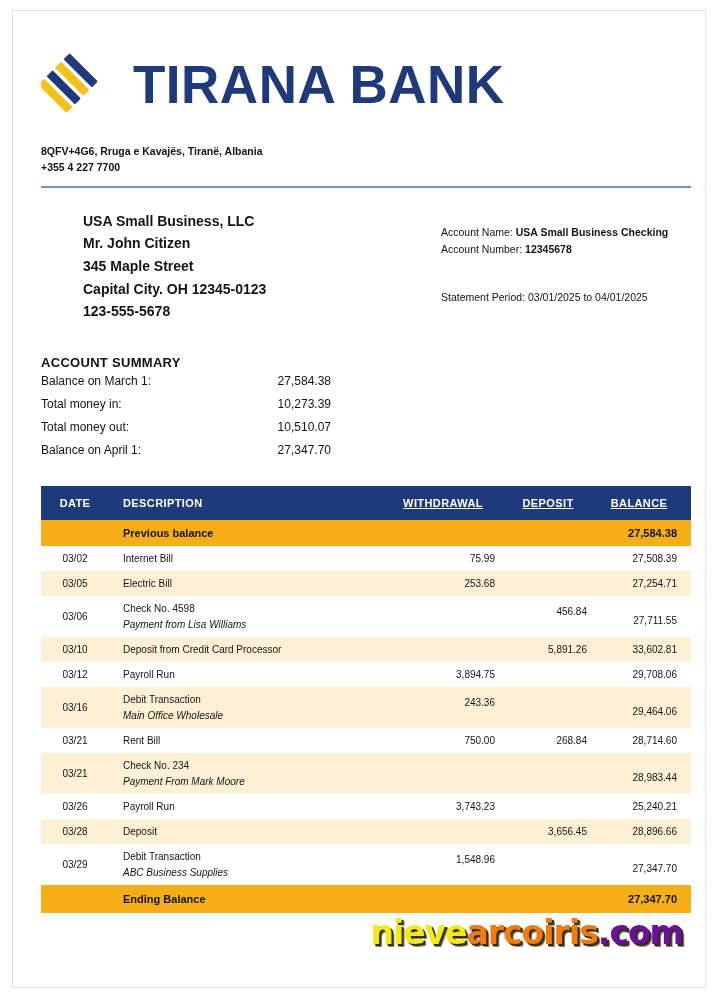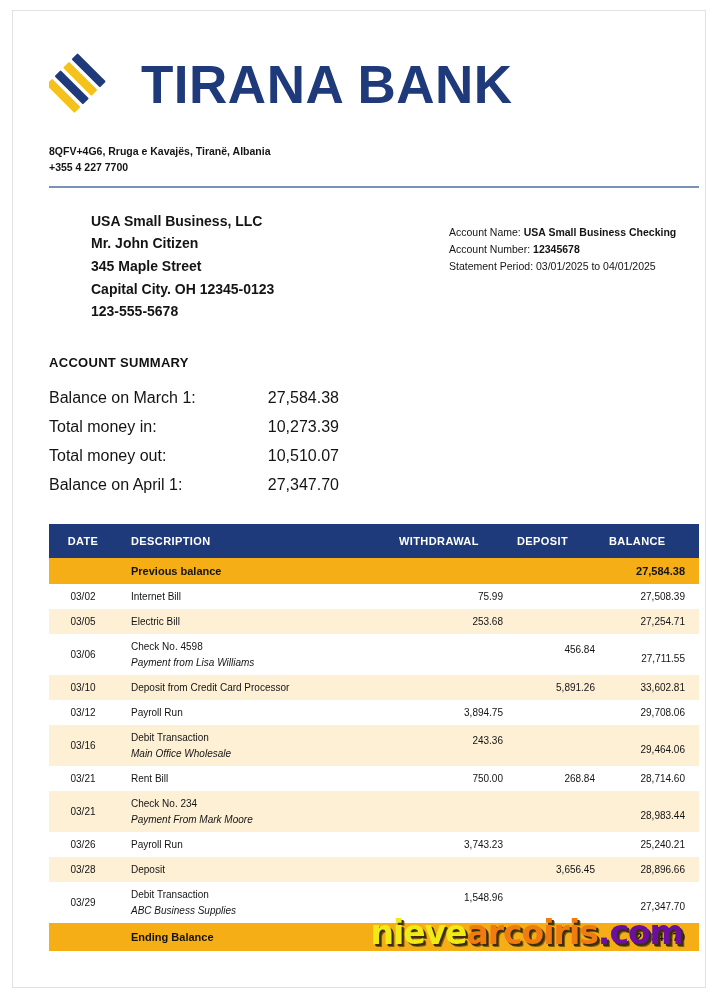--- a/index.html
+++ b/index.html
@@ -22,21 +22,21 @@
     top: 10px;
     width: 694px;
     height: 978px;
     background: #ffffff;
     border: 1px solid #e2e2e2;
     box-sizing: border-box;
   }
 
   .inner {
     position: absolute;
-    left: 36px;
+    left: 28px;
     top: 0;
     width: 650px;
   }
 
   
   .header {
     padding-top: 42px;
     display: flex;
     align-items: center;
     gap: 20px;
@@ -85,34 +85,33 @@
     margin-left: 42px;
   }
   .acct-block {
     width: 250px;
     font-size: 10.5px;
     line-height: 1.62;
     color: #141414;
     padding-top: 14px;
   }
   .acct-block .val { font-weight: bold; }
-  .acct-period { margin-top: 0; }
+  .acct-period { margin-top: 31px; }
 
   
   .summary-title {
     margin-top: 32px;
     font-size: 13px;
     font-weight: bold;
     letter-spacing: 0.3px;
     color: #111;
   }
   .summary-table {
-    margin-top: 14px;
     border-collapse: collapse;
-    font-size: 16px;
+    font-size: 12px;
     color: #141414;
   }
   .summary-table td {
     padding: 2.5px 0;
     line-height: 1.5;
   }
   .summary-table td.label { width: 178px; }
   .summary-table td.value { width: 112px; text-align: right; }
 
   
@@ -134,21 +133,21 @@
     background: #1f3a7a;
     color: #ffffff;
     font-size: 11px;
     font-weight: bold;
     letter-spacing: 0.4px;
     padding: 11px 0;
     vertical-align: middle;
   }
   .txn thead th.h-date { text-align: center; }
   .txn thead th.h-desc { text-align: left; padding-left: 14px; }
-  .txn thead th.h-num  { text-align: left; padding-right: 14px; }
+  .txn thead th.h-num  { text-align: center; padding-right: 14px; text-decoration: underline; }
 
   .txn tbody td {
     padding: 7px 0;
     vertical-align: middle;
   }
   .txn td.d-date { text-align: center; }
   .txn td.d-desc { padding-left: 14px; text-align: left; }
   .txn td.d-num  { text-align: right; padding-right: 14px; }
 
   .row-alt td { background: #fdf0d5; }

